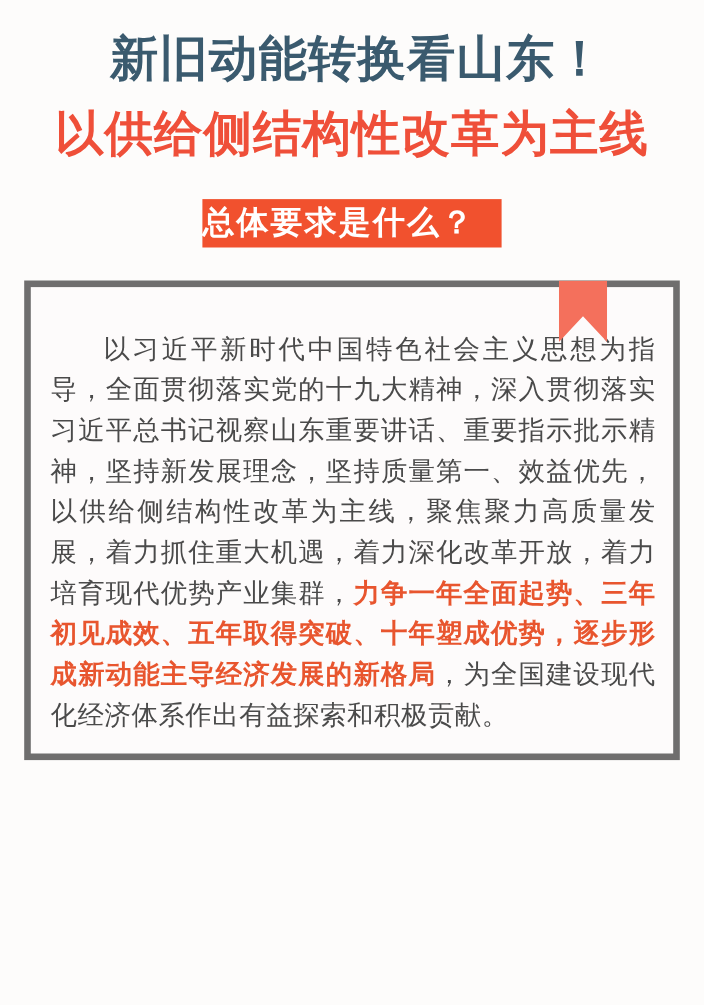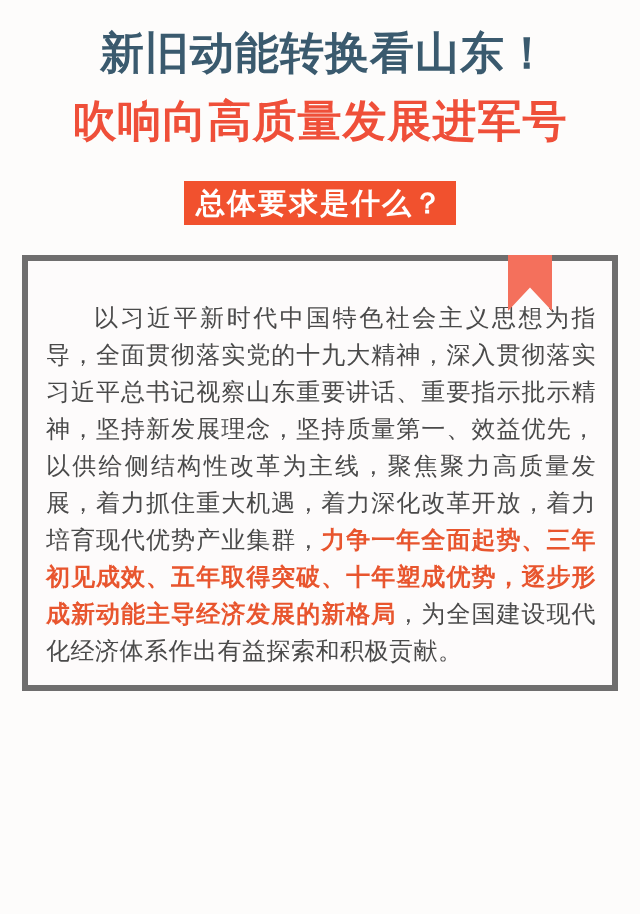--- a/index.html
+++ b/index.html
@@ -29,21 +29,21 @@
   }
   .wm:nth-child(1){ left:22px;  top:10px; }
   .wm:nth-child(2){ left:238px; top:10px; }
   .wm:nth-child(3){ left:452px; top:6px;  }
   .wm-text { font-size:27px; letter-spacing:3px; font-weight:400; }
   .banner {
     position:relative; z-index:3;
     width:272px; margin:30px auto 0; padding:7px 0;
     background:#f1512e; color:#ffffff;
     font-size:29px; line-height:30px; font-weight:800;
-    text-align:center; letter-spacing:2px;
+    text-align:left; letter-spacing:2px;
   }
   .reqbox {
     position:relative; z-index:2; box-sizing:border-box;
     width:596px; margin:30px auto 0;
     border:6px solid #6f6e6e; background:#fdfbfb;
     padding:38px 16px 16px 18px;
   }
   .ribbon {
     position:absolute; top:-6px; right:60px;
     width:44px; height:56px; background:#f4705c;
@@ -55,21 +55,21 @@
     color:#4a4a4a; text-indent:2em; text-align:justify; font-weight:500;
   }
   .hl { color:#e8552e; font-weight:800; }
 </style>
 </head>
 <body>
 
 <div class="page">
 
   <h1 class="title1">新旧动能转换看山东！</h1>
-  <h2 class="title2">吹响向高质量发展进军号</h2>
+  <h2 class="title2">以供给侧结构性改革为主线</h2>
 
 
   <div class="wm-layer">
     <span class="wm">
       <span>
         <svg width="40" height="46" viewBox="0 0 40 46" fill="none">
           <path d="M30 2 L4 22 L18 20 L8 44" stroke="#e2dfdb" stroke-width="5" fill="none" stroke-linejoin="round"></path>
           <path d="M34 6 L16 20" stroke="#e2dfdb" stroke-width="3" fill="none"></path>
         </svg>
       </span>

